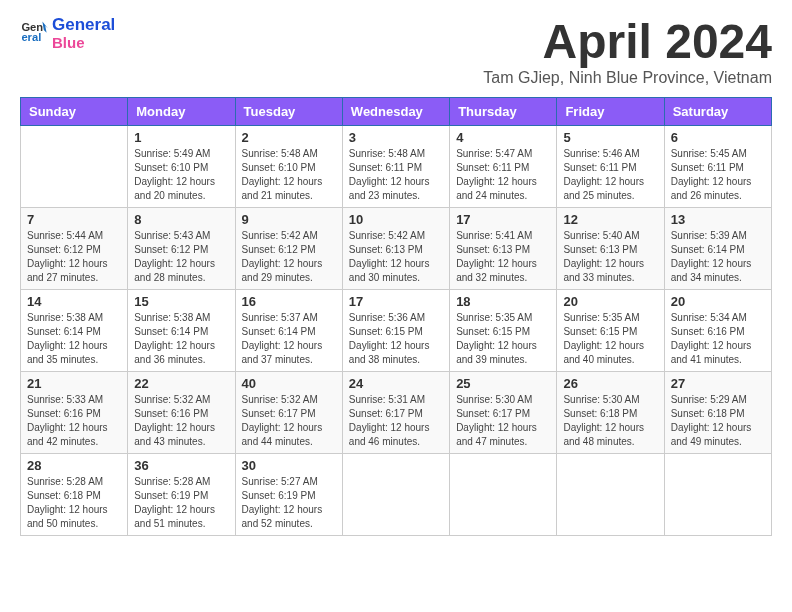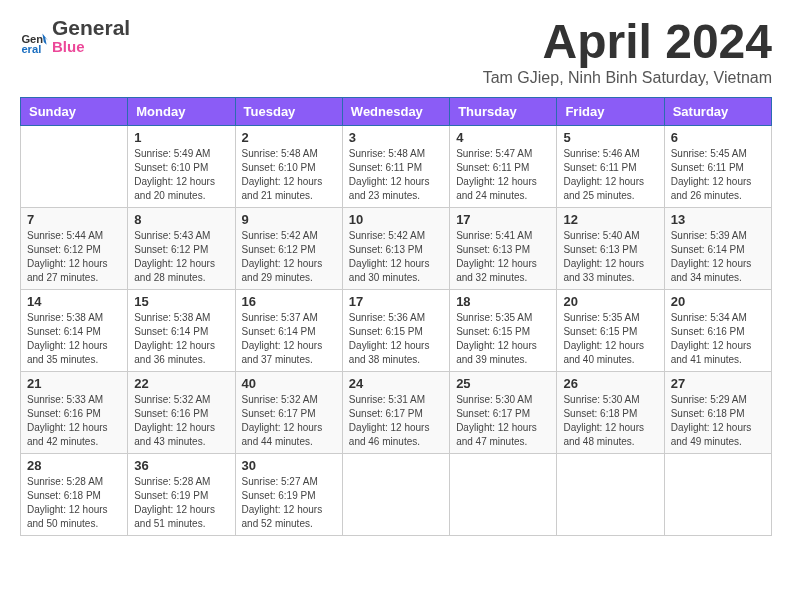--- a/index.html
+++ b/index.html
@@ -11,21 +11,21 @@
       padding: 16px 20px;
     }
     .header-area {
       display: flex;
       justify-content: space-between;
       align-items: flex-start;
       margin-bottom: 10px;
     }
     .logo {
       display: flex;
-      align-items: flex-end;
+      align-items: flex-start;
       gap: 4px;
     }
     .logo-icon {
       width: 28px;
       height: 28px;
     }
     .title-area {
       text-align: right;
     }
     .month-title {
@@ -81,27 +81,27 @@
 <body>
 
 <div class="header-area">
   <div class="logo">
     <svg class="logo-icon" viewBox="0 0 40 40">
       <text x="2" y="22" font-size="16" font-weight="bold" fill="#333">Gen</text>
       <text x="2" y="36" font-size="16" font-weight="bold" fill="#1a6ec0">eral</text>
       <polygon points="32,8 40,18 36,14 38,24 30,16 34,20" fill="#1a6ec0"></polygon>
     </svg>
     <div>
-      <div style="font-size:21px;font-weight:bold;color:#404040;line-height:1.1">General</div>
+      <div style="font-size:17px;font-weight:bold;color:#1d4ed8;line-height:1.1">General</div>
       <div style="font-size:15px;font-weight:bold;color:#ec4899;line-height:1.1">Blue</div>
     </div>
   </div>
   <div class="title-area">
     <div class="month-title">April 2024</div>
-    <div class="subtitle">Tam GJiep, Ninh Binh Saturday, Vietnam</div>
+    <div class="subtitle">Tam GJiep, Ninh Blue Province, Vietnam</div>
   </div>
 </div>
 
 <table class="calendar">
   <thead>
     <tr>
     <th>Sunday</th>
         <th>Monday</th>
         <th>Tuesday</th>
         <th>Wednesday</th>

